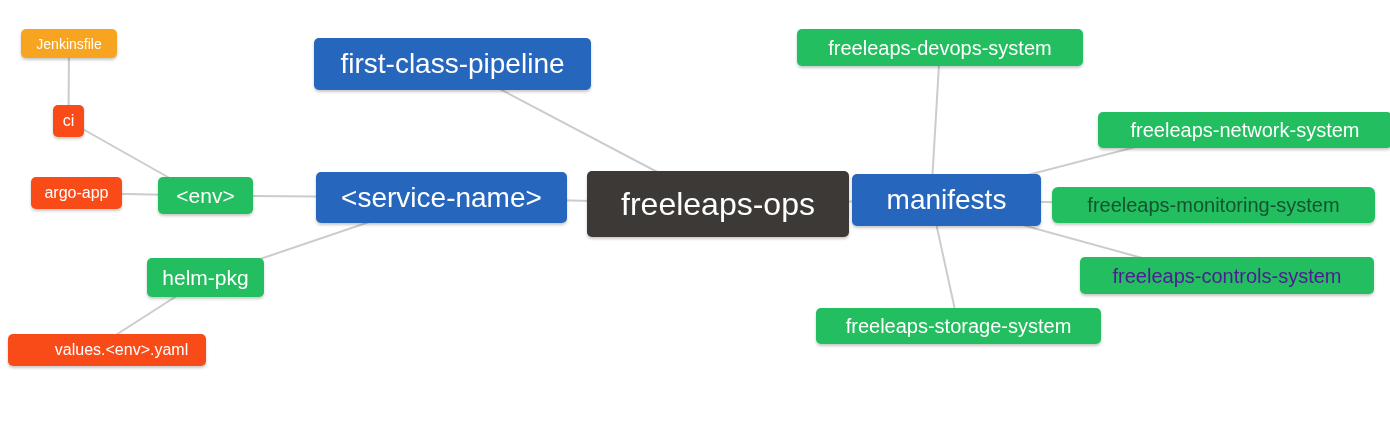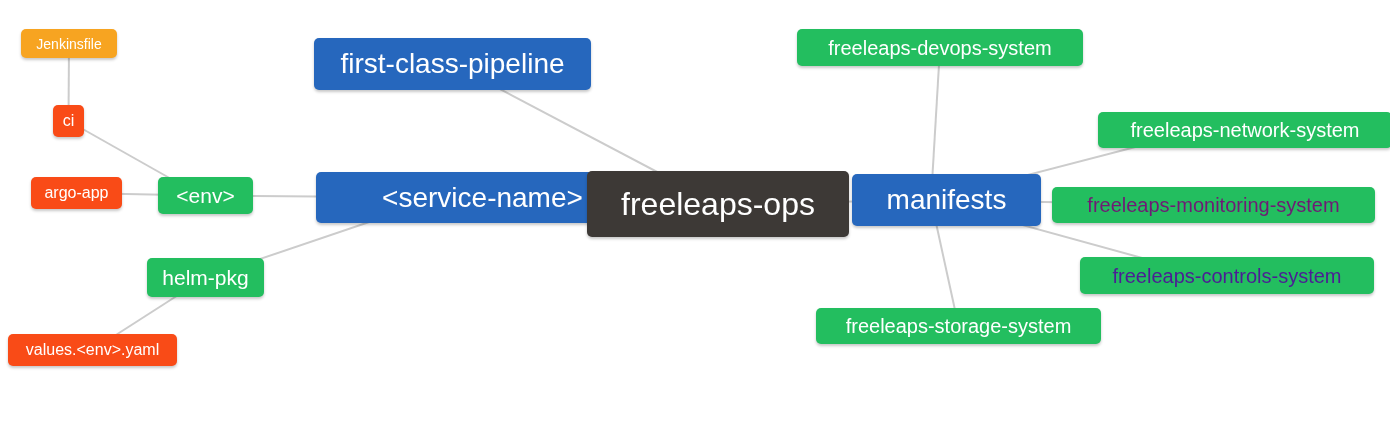--- a/index.html
+++ b/index.html
@@ -33,21 +33,21 @@
     box-shadow: 0 2px 3px rgba(0,0,0,0.22);
     white-space: nowrap;
     line-height: 1;
   }
   
   .n-jenkinsfile { left: 21px;   top: 29px;  width: 96px;  height: 29px; font-size: 14px; }
   .n-ci          { left: 53px;   top: 105px; width: 31px;  height: 32px; font-size: 16px; }
   .n-argo        { left: 31px;   top: 177px; width: 91px;  height: 32px; font-size: 16px; }
   .n-env         { left: 158px;  top: 177px; width: 95px;  height: 37px; font-size: 21px; }
   .n-helm        { left: 147px;  top: 258px; width: 117px; height: 39px; font-size: 21px; }
-  .n-values      { left: 8px;    top: 334px; width: 169px; height: 32px; font-size: 16px; }
+  .n-values      { left: 8px;    top: 334px; width: 169px; height: 32px; font-size: 16px; padding-left: 29px; }
   .n-pipeline    { left: 314px;  top: 38px;  width: 277px; height: 52px; font-size: 28px; }
   .n-service     { left: 316px;  top: 172px; width: 251px; height: 51px; font-size: 28px; }
   .n-root        { left: 587px;  top: 171px; width: 262px; height: 66px; font-size: 32px; }
   .n-manifests   { left: 852px;  top: 174px; width: 189px; height: 52px; font-size: 28px; }
   .n-devops      { left: 797px;  top: 29px;  width: 286px; height: 37px; font-size: 20px; }
   .n-network     { left: 1054px; top: 112px; width: 294px; height: 36px; font-size: 20px; }
   .n-monitoring  { left: 1052px; top: 187px; width: 323px; height: 36px; font-size: 20px; }
   .n-controls    { left: 1059px; top: 257px; width: 294px; height: 37px; font-size: 20px; }
   .n-storage     { left: 816px;  top: 308px; width: 285px; height: 36px; font-size: 20px; }
 </style>
@@ -79,28 +79,28 @@
   <div class="node n-argo" style="background: rgb(249, 75, 23); color: rgb(255, 255, 255);">argo-app</div>
 
   <div class="node n-env" style="background: rgb(35, 190, 95); color: rgb(255, 255, 255);">&lt;env&gt;</div>
 
   <div class="node n-helm" style="background: rgb(35, 190, 95); color: rgb(255, 255, 255);">helm-pkg</div>
 
   <div class="node n-values" style="background: rgb(249, 75, 23); color: rgb(255, 255, 255);">values.&lt;env&gt;.yaml</div>
 
   <div class="node n-pipeline" style="background: rgb(38, 103, 189); color: rgb(255, 255, 255);">first-class-pipeline</div>
 
-  <div class="node n-service" style="background: rgb(38, 103, 189); color: rgb(255, 255, 255); padding-left: 41px;">&lt;service-name&gt;</div>
+  <div class="node n-service" style="background: rgb(38, 103, 189); color: rgb(255, 255, 255);">&lt;service-name&gt;</div>
 
   <div class="node n-root" style="background: rgb(61, 57, 54); color: rgb(255, 255, 255);">freeleaps-ops</div>
 
   <div class="node n-manifests" style="background: rgb(38, 103, 189); color: rgb(255, 255, 255);">manifests</div>
 
   <div class="node n-devops" style="background: rgb(35, 190, 95); color: rgb(255, 255, 255);">freeleaps-devops-system</div>
 
   <div class="node n-network" style="background: rgb(35, 190, 95); color: rgb(255, 255, 255); margin-left: 44px;">freeleaps-network-system</div>
 
-  <div class="node n-monitoring" style="background: rgb(35, 190, 95); color: #701a75;">freeleaps-monitoring-system</div>
+  <div class="node n-monitoring" style="background: rgb(35, 190, 95); color: #14532d; border-radius: 6px;">freeleaps-monitoring-system</div>
 
   <div class="node n-controls" style="background: rgb(35, 190, 95); color: #4c1d95; margin-left: 21px;">freeleaps-controls-system</div>
 
   <div class="node n-storage" style="background: rgb(35, 190, 95); color: rgb(255, 255, 255);">freeleaps-storage-system</div>
 </div>
 
 </body></html>

